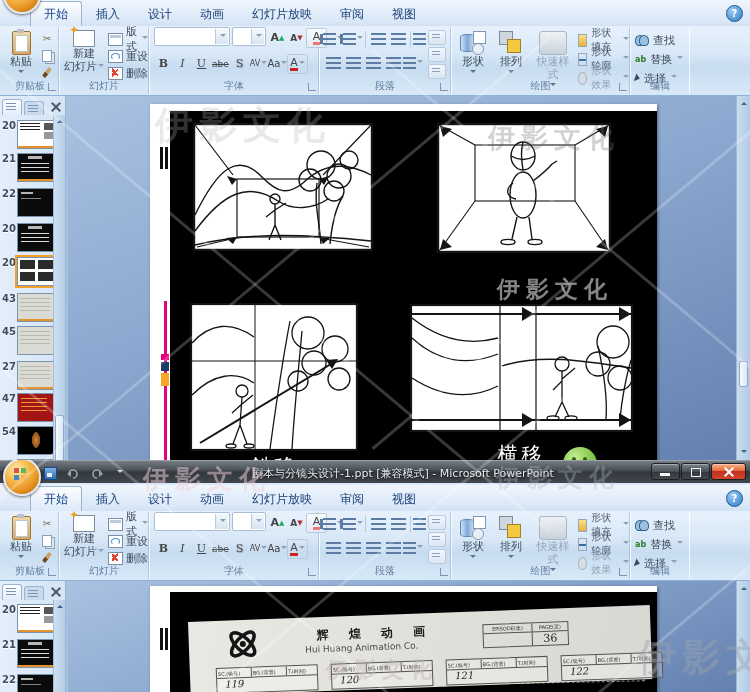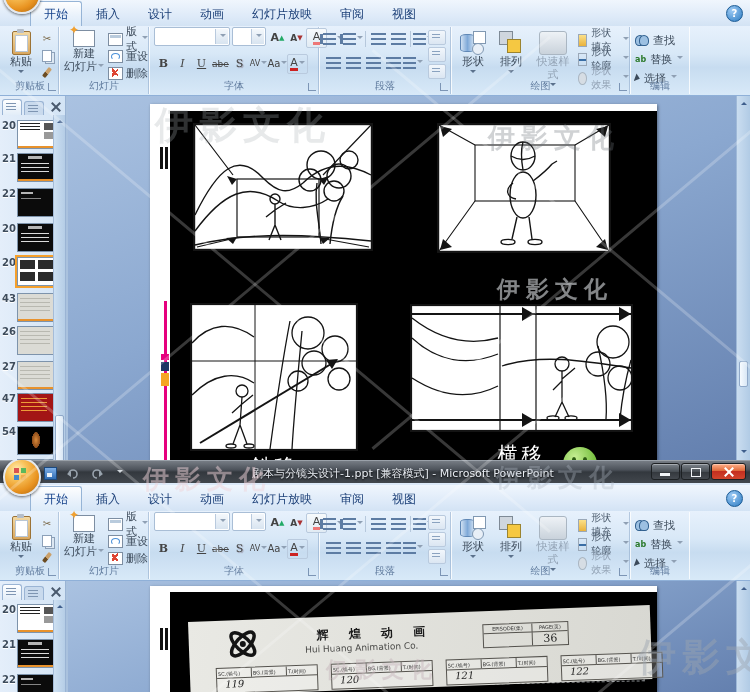--- a/index.html
+++ b/index.html
@@ -597,21 +597,21 @@
           <span class="tnum">20</span>
           <div class="thumb k-grid sel"></div>
         </div>
       <div class="thumbrow" style="top:197px;">
           <span class="tnum">43</span>
           <div class="thumb k-sketch">
             <i class="strip"></i>
           </div>
         </div>
       <div class="thumbrow" style="top:230px;">
-          <span class="tnum">26</span>
+          <span class="tnum">45</span>
           <div class="thumb k-sketch"></div>
         </div>
       <div class="thumbrow" style="top:265px;">
           <span class="tnum">27</span>
           <div class="thumb k-sketch">
             <i class="strip"></i>
           </div>
         </div>
       <div class="thumbrow" style="top:297px;">
           <span class="tnum">47</span>

